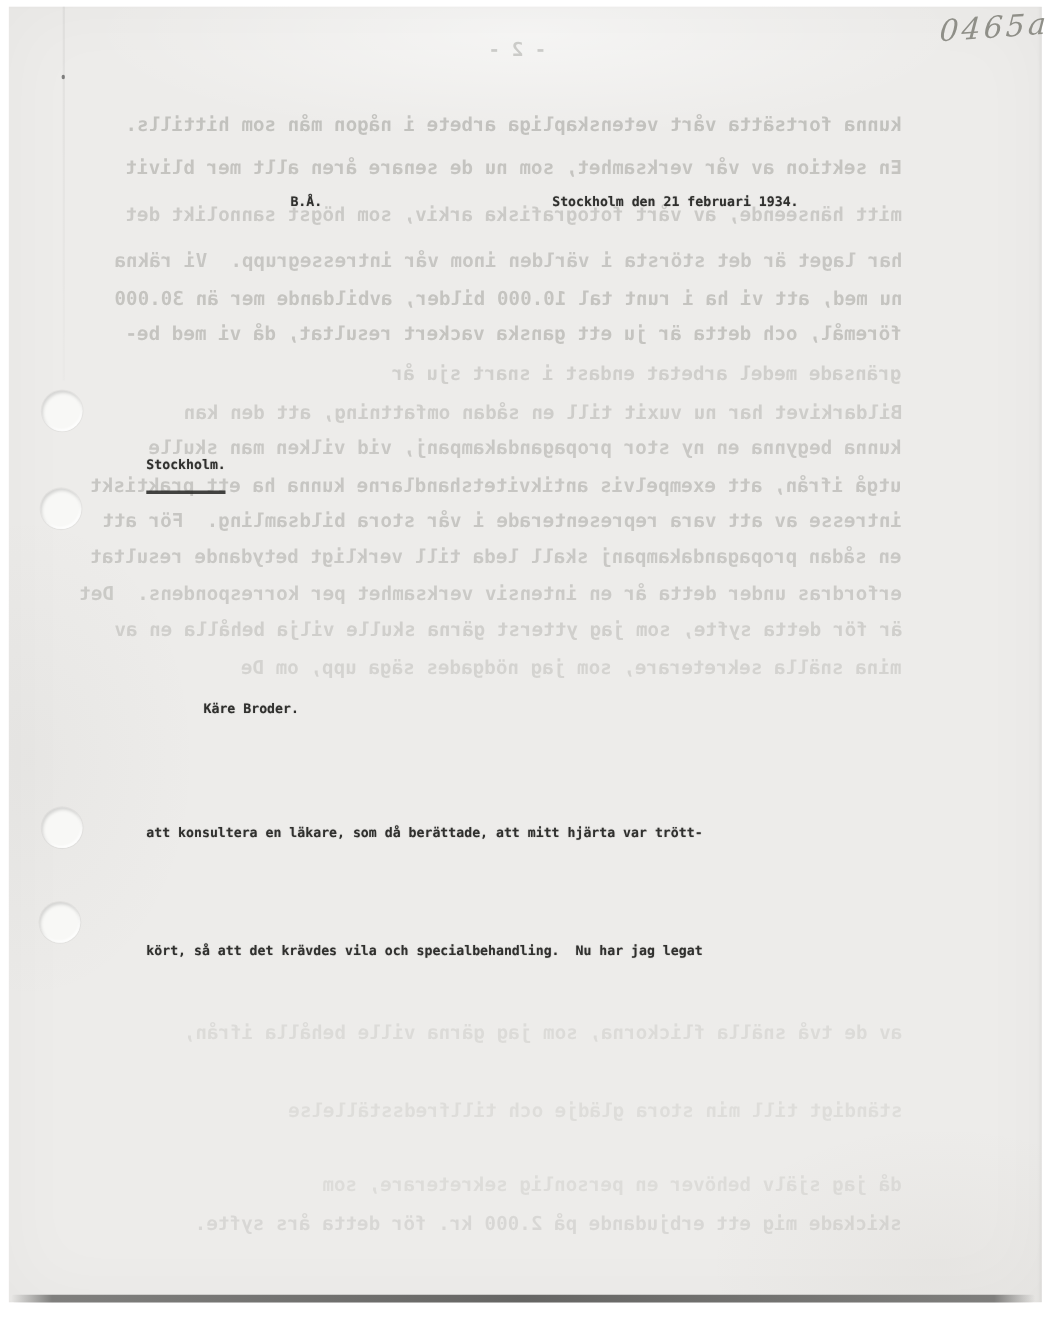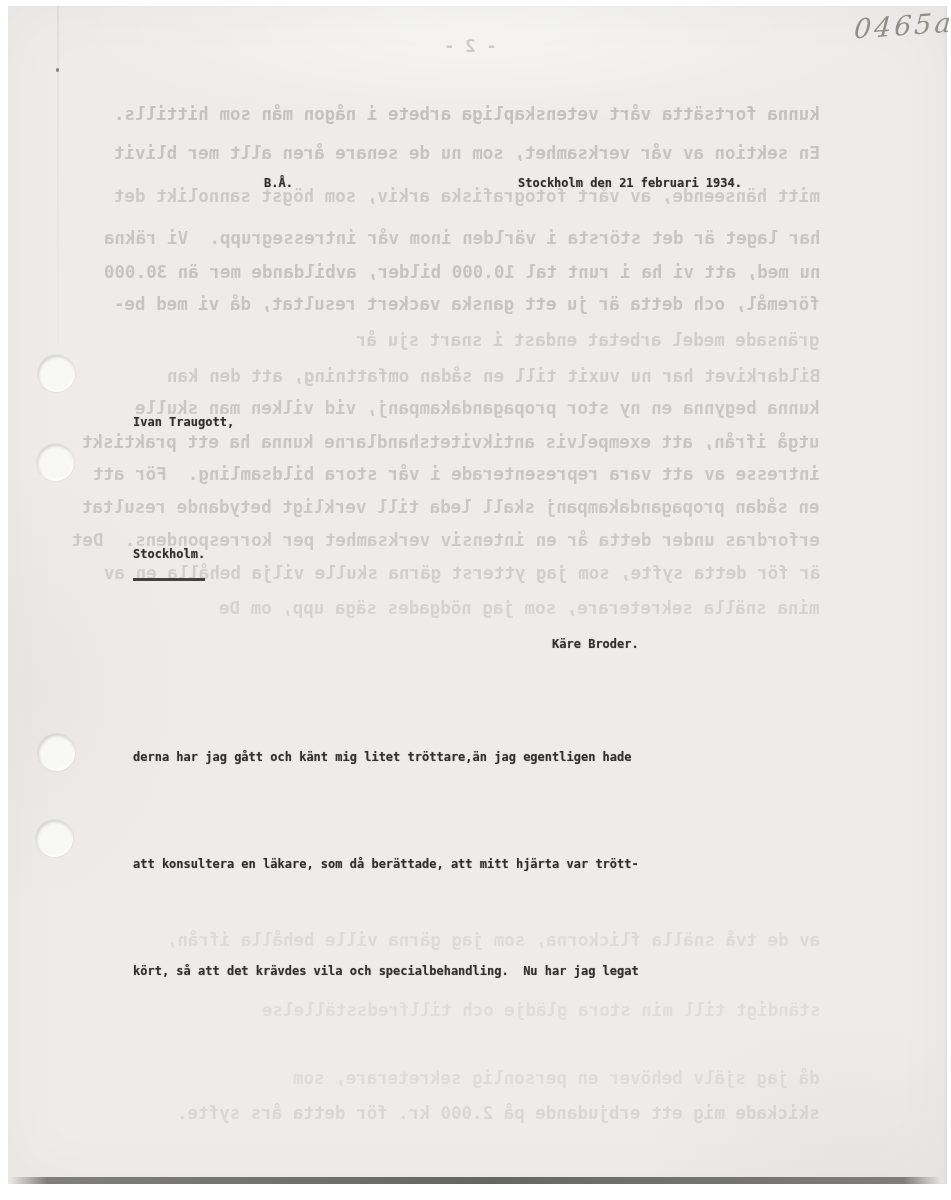--- a/index.html
+++ b/index.html
@@ -32,25 +32,25 @@
   .hole-1{left:30px;top:349px;}
   .hole-2{left:29px;top:438px;}
   .hole-3{left:30px;top:728px;}
   .hole-4{left:28px;top:814px;}
 
   .typed{
     color:rgba(42,42,40,0.95);font-weight:700;font-size:12px;line-height:normal;
     text-shadow:0 0 1px rgba(42,42,40,0.45);white-space:pre;
   }
   .sender-initials{position:absolute;left:256px;top:170px;}
-  .dateline{position:absolute;left:494px;top:170px;margin-left:16px;}
+  .dateline{position:absolute;left:494px;top:170px;}
   .address{position:absolute;left:125px;top:306px;line-height:44px;}
   .underlined{border-bottom:3px solid rgba(42,42,40,0.88);padding-bottom:17px;}
   .body-block{position:absolute;left:125px;top:550px;line-height:35.7px;}
-  .salutation{margin-bottom:5px;text-align:right;}
+  .salutation{margin-bottom:5px;}
   .indent{padding-left:52px;}
 
   .annotation{
     position:absolute;left:846px;top:4px;
     font-family:"DejaVu Serif","Liberation Serif",serif;font-style:italic;
     font-size:27px;color:#8f8f88;letter-spacing:3px;
     transform:rotate(-4deg) skewX(-8deg);
   }
 
   .ghost-line{
@@ -94,27 +94,25 @@
   <div class="hole hole-2"></div>
   <div class="hole hole-3"></div>
   <div class="hole hole-4"></div>
 
   <div class="annotation">0465a</div>
 
   <div class="typed sender-initials">B.Å.</div>
   <div class="typed dateline">Stockholm den 21 februari 1934.</div>
 
   <div class="typed address">
-    <div>Ivan Traugott,</div>
     <div><span class="underlined">Stockholm.</span></div>
   </div>
 
   <div class="typed body-block">
     <div class="salutation indent">Käre Broder.</div>
-    <div class="line">derna har jag gått och känt mig litet tröttare,än jag egentligen hade</div>
     <div class="line">att konsultera en läkare, som då berättade, att mitt hjärta var trött-</div>
     <div class="line">kört, så att det krävdes vila och specialbehandling.  Nu har jag legat</div>
     
     
     
     
     
     
     
     

